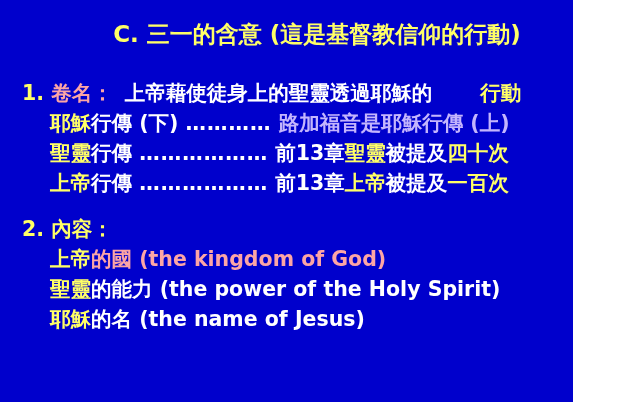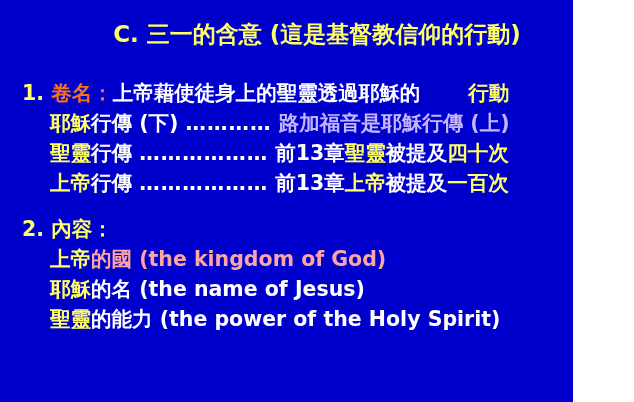--- a/index.html
+++ b/index.html
@@ -63,21 +63,21 @@
 </head>
 <body>
 
 <div id="slide" style="background: rgb(0, 0, 204);">
 
   <div class="title" style="color: rgb(255, 255, 102);">C. 三一的含意 (這是基督教信仰的行動)</div>
 
   <div class="body-block">
 
     <div class="line num">
-      <span class="y seg" style="color: rgb(255, 255, 102);">1.</span><span class="y seg" style="color: rgb(255, 255, 102);">&nbsp;</span><span class="y seg" style="color: #f97316;">卷名：</span><span class="w seg" style="color: rgb(255, 255, 255);">上帝藉使徒身上的聖靈透過耶穌的</span><span class="y seg" style="color: rgb(255, 255, 102); margin-left: 48px;">行動</span>
+      <span class="y seg" style="color: rgb(255, 255, 102);">1.</span><span class="y seg" style="color: rgb(255, 255, 102);">&nbsp;</span><span class="y seg" style="color: #fca5a5;">卷名：</span><span class="w seg" style="color: rgb(255, 255, 255); margin-left: 12px;">上帝藉使徒身上的聖靈透過耶穌的</span><span class="y seg" style="color: rgb(255, 255, 102); margin-left: 48px;">行動</span>
     </div>
 
 
     <div class="line sub">
       <span class="y seg" style="color: rgb(255, 255, 102);">耶穌</span><span class="w seg" style="color: rgb(255, 255, 255);">行傳 (下)</span><span class="seg">&nbsp;</span><span class="w dots seg" style="color: rgb(255, 255, 255);">…………</span><span class="seg">&nbsp;</span><span class="w seg" style="color: #c4b5fd;">路加福音是耶穌行傳 (上)</span>
     </div>
 
     <div class="line sub">
       <span class="y seg" style="color: rgb(255, 255, 102);">聖靈</span><span class="w seg" style="color: rgb(255, 255, 255);">行傳</span><span class="seg">&nbsp;</span><span class="w dots seg" style="color: rgb(255, 255, 255);">………………</span><span class="seg">&nbsp;</span><span class="w seg" style="color: rgb(255, 255, 255);">前13章</span><span class="y seg" style="color: rgb(255, 255, 102);">聖靈</span><span class="w seg" style="color: rgb(255, 255, 255);">被提及</span><span class="y seg" style="color: rgb(255, 255, 102);">四十次</span>
     </div>
@@ -90,21 +90,21 @@
 
     <div class="line num">
       <span class="y seg" style="color: rgb(255, 255, 102);">2.</span><span class="y seg" style="color: rgb(255, 255, 102);">&nbsp;</span><span class="y seg" style="color: rgb(255, 255, 102);">內容：</span>
     </div>
 
     <div class="line sub">
       <span class="y seg" style="color: rgb(255, 255, 102);">上帝</span><span class="w seg" style="color: #fca5a5; margin-top: 8px;">的國 (the kingdom of God)</span>
     </div>
 
     <div class="line sub">
-      <span class="y seg" style="color: rgb(255, 255, 102);">耶穌</span><span class="w seg" style="color: rgb(255, 255, 255);">的名 (the name of Jesus)</span>
+      <span class="y seg" style="color: rgb(255, 255, 102);">聖靈</span><span class="w seg" style="color: rgb(255, 255, 255);">的能力 (the power of the Holy Spirit)</span>
     </div>
 
     <div class="line sub">
-      <span class="y seg" style="color: rgb(255, 255, 102);">聖靈</span><span class="w seg" style="color: rgb(255, 255, 255);">的能力 (the power of the Holy Spirit)</span>
+      <span class="y seg" style="color: rgb(255, 255, 102);">耶穌</span><span class="w seg" style="color: rgb(255, 255, 255);">的名 (the name of Jesus)</span>
     </div>
 
   </div>
 </div>
 
 </body></html>

